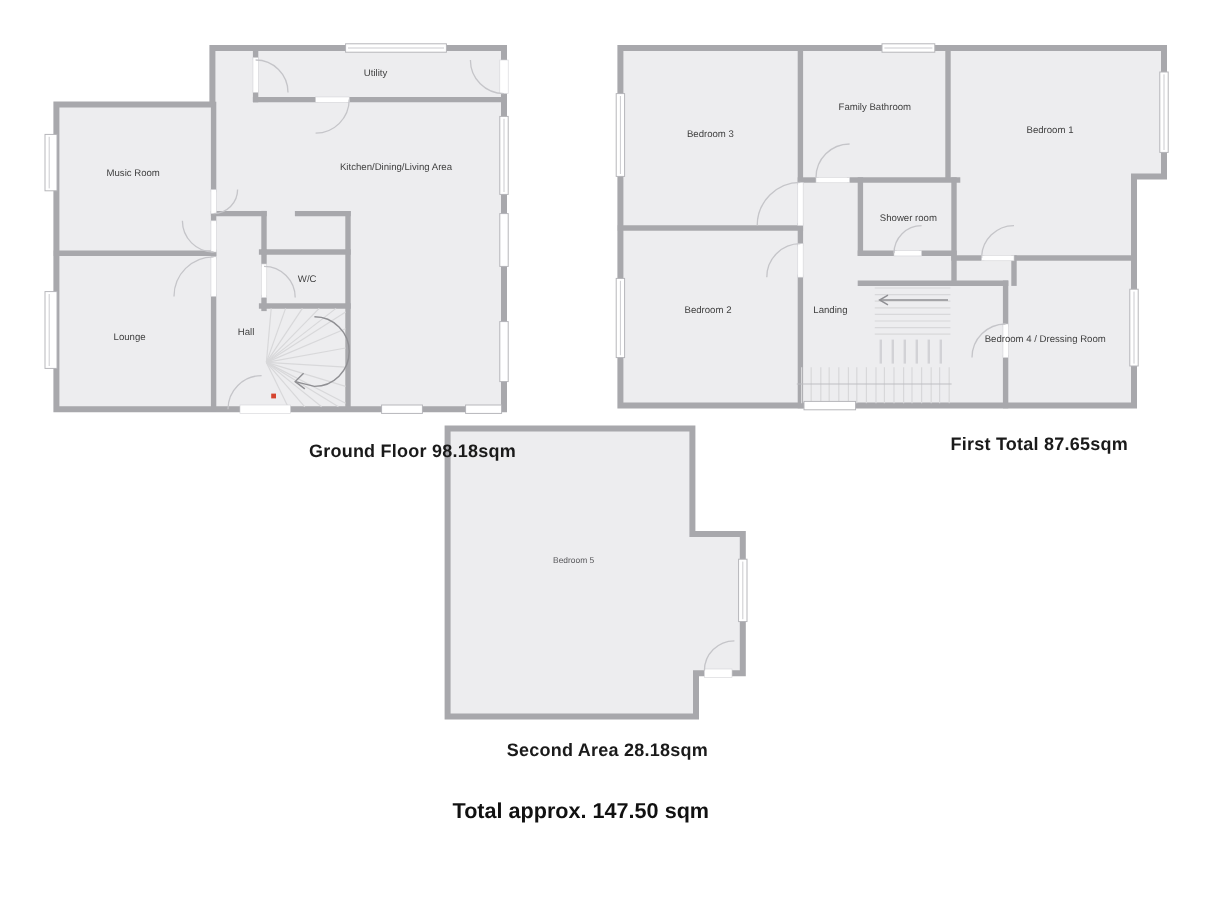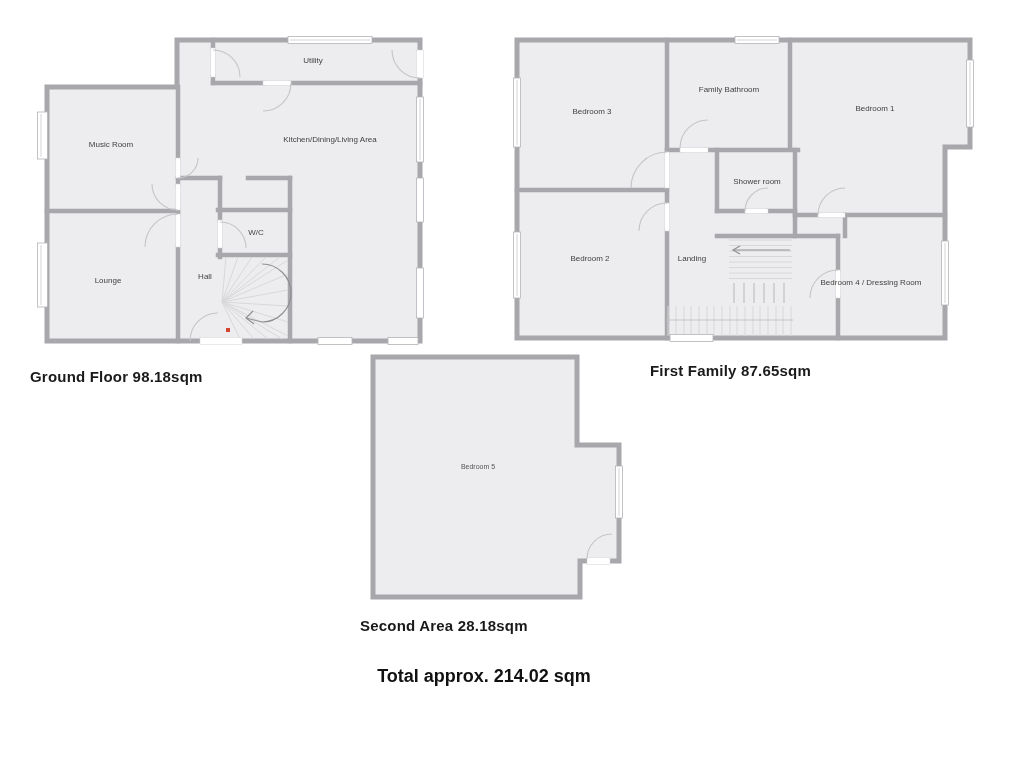--- a/index.html
+++ b/index.html
@@ -13,21 +13,21 @@
   .winline{stroke:#c9c9cd;stroke-width:0.8;}
   .gap{fill:#ffffff;stroke:#d4d4d8;stroke-width:0.5;}
   .arc{fill:none;stroke:#c5c5c9;stroke-width:1.1;}
   .tread{stroke:#d8d8da;stroke-width:1;}
   .tread2{stroke:#d2d2d6;stroke-width:2;}
   .stairline{stroke:#bcbcc0;stroke-width:0.8;}
   .arrow{stroke:#8f8f93;stroke-width:1.2;fill:none;}
   .rlabel{font:8px "Liberation Sans",sans-serif;fill:#3f3f3f;text-anchor:middle;}
   .rlabel-sm{font:7px "Liberation Sans",sans-serif;fill:#555558;text-anchor:middle;}
   .floor-caption{position:absolute;font-weight:700;font-size:15px;color:#1a1a1a;
-                 text-align:left;letter-spacing:0.2px;}
+                 text-align:right;letter-spacing:0.2px;}
   .total-caption{position:absolute;font-weight:700;font-size:18px;color:#111111;text-align:center;}
   .disclaimer{position:absolute;font-size:11px;color:#8d8d8d;text-align:center;white-space:nowrap;}
 </style>
 </head>
 <body>
 
 <div class="page">
 
   <svg style="left:30px;top:25px;" width="400" height="325" viewBox="30 25 400 325">
     <g>
@@ -223,20 +223,20 @@
       <rect class="win" x="615.5" y="466" width="7" height="52"></rect>
       <line class="winline" x1="619" y1="468" x2="619" y2="516"></line>
     </g>
     <g>
       <text class="rlabel-sm" x="478" y="469">Bedroom 5</text>
     </g>
   </svg>
 
   <div class="floor-caption" style="left:30px;top:368px;width:400px;">Ground Floor 98.18sqm</div>
 
-  <div class="floor-caption" style="left:650px;top:362px;width:290px;">First Family 87.65sqm</div>
+  <div class="floor-caption" style="left:650px;top:362px;width:290px;">First Total 87.65sqm</div>
 
   <div class="floor-caption" style="left:360px;top:617px;width:230px;">Second Area 28.18sqm</div>
 
-  <div class="total-caption" style="left:0;top:666px;width:968px;">Total approx. 214.02 sqm</div>
+  <div class="total-caption" style="left:0;top:666px;width:968px;">Total approx. 147.50 sqm</div>
 
 
 </div>
 
 </body></html>

